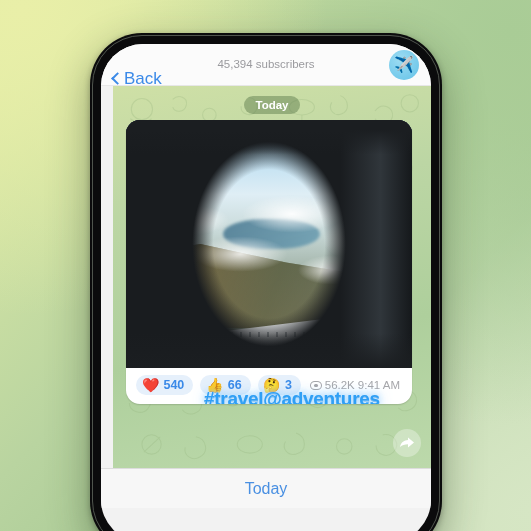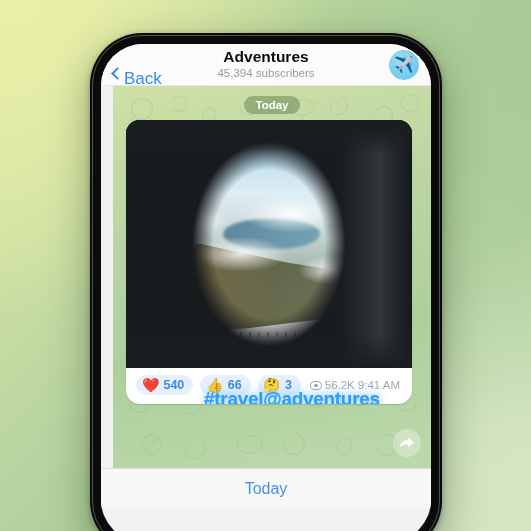--- a/index.html
+++ b/index.html
@@ -50,21 +50,21 @@
   .batt{ width:22px; height:11px; border:1.4px solid #0a0a0a; border-radius:3.4px; padding:1.2px; }
   .batt span{ display:block; width:100%; height:100%; background:#0a0a0a; border-radius:1.6px; }
   .batt-tip{ width:1.6px; height:4px; background:#0a0a0a; border-radius:0 1px 1px 0; margin-left:1px; }
 
   
   #navbar{
     position:relative; height:42px; background:#fbfbfb;
     display:flex; align-items:center; padding:0 12px 0 8px; z-index:5;
     border-bottom:.5px solid rgba(0,0,0,.08);
   }
-  #back{ display:flex; gap:2px; color:#3b8ae8; cursor:pointer;margin-top:28px; }
+  #back{ display:flex; align-items:center; gap:2px; color:#3b8ae8; cursor:pointer;margin-top:28px; }
   .chev{ width:9px; height:9px; border-left:2.4px solid #3b8ae8; border-bottom:2.4px solid #3b8ae8;
          transform:rotate(45deg); margin-left:4px; }
   #back-label{ font-size:17px; }
   #title-wrap{ position:absolute; left:0; right:0; text-align:center; pointer-events:none; }
   #chat-title{ font-size:15.5px; font-weight:700; color:#0b0b0b; line-height:1.18; }
   #chat-sub{ font-size:11.5px; color:#9a9a9e; line-height:1.3; }
   #avatar{
     margin-left:auto; width:30px; height:30px; border-radius:50%;
     background:radial-gradient(circle at 38% 32%,#9ddcf2,#63c2e8);
     display:flex; align-items:center; justify-content:center;
@@ -171,21 +171,20 @@
 <div id="phone">
   <div id="screen">
 
 
     <div id="navbar">
       <div id="back">
         <span class="chev"></span>
         <span id="back-label">Back</span>
       </div>
       <div id="title-wrap">
-        <div id="chat-title">Adventures</div>
         <div id="chat-sub">45,394 subscribers</div>
       </div>
       <div id="avatar">
         <span>✈️</span>
       </div>
     </div>
 
     <div id="chat">
 
       <svg id="doodles" viewBox="0 0 330 400" preserveAspectRatio="none">

